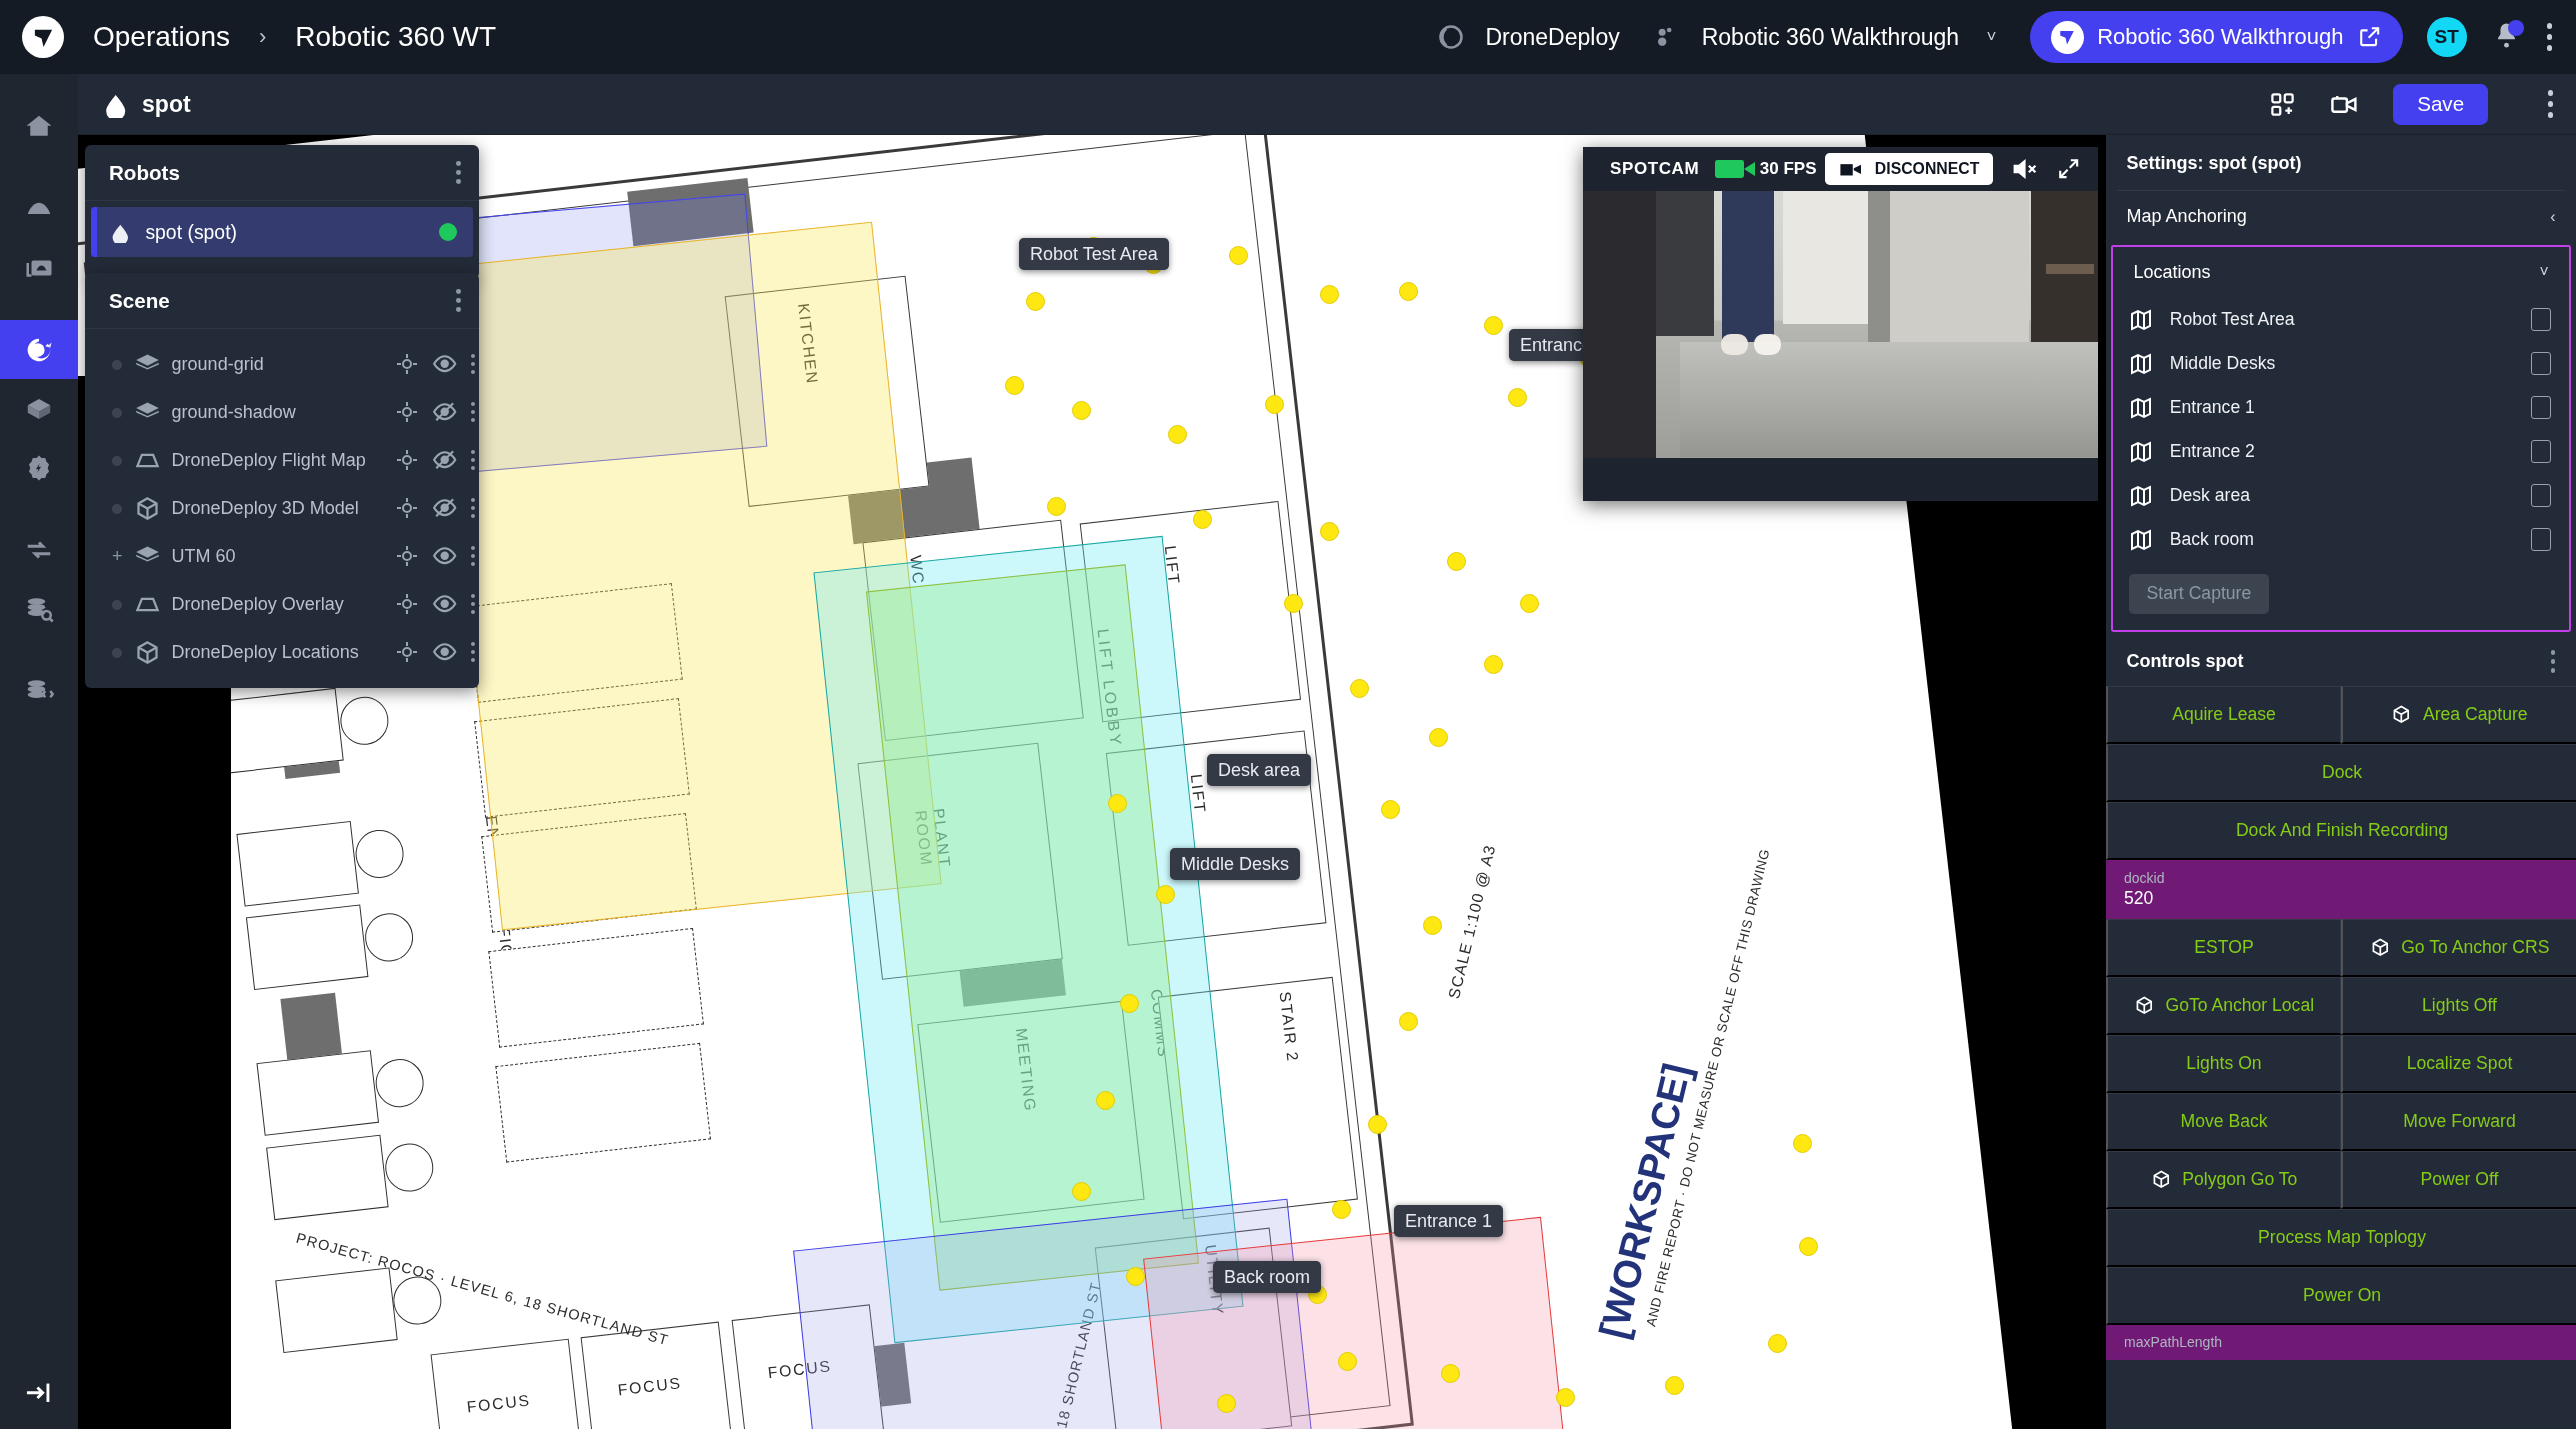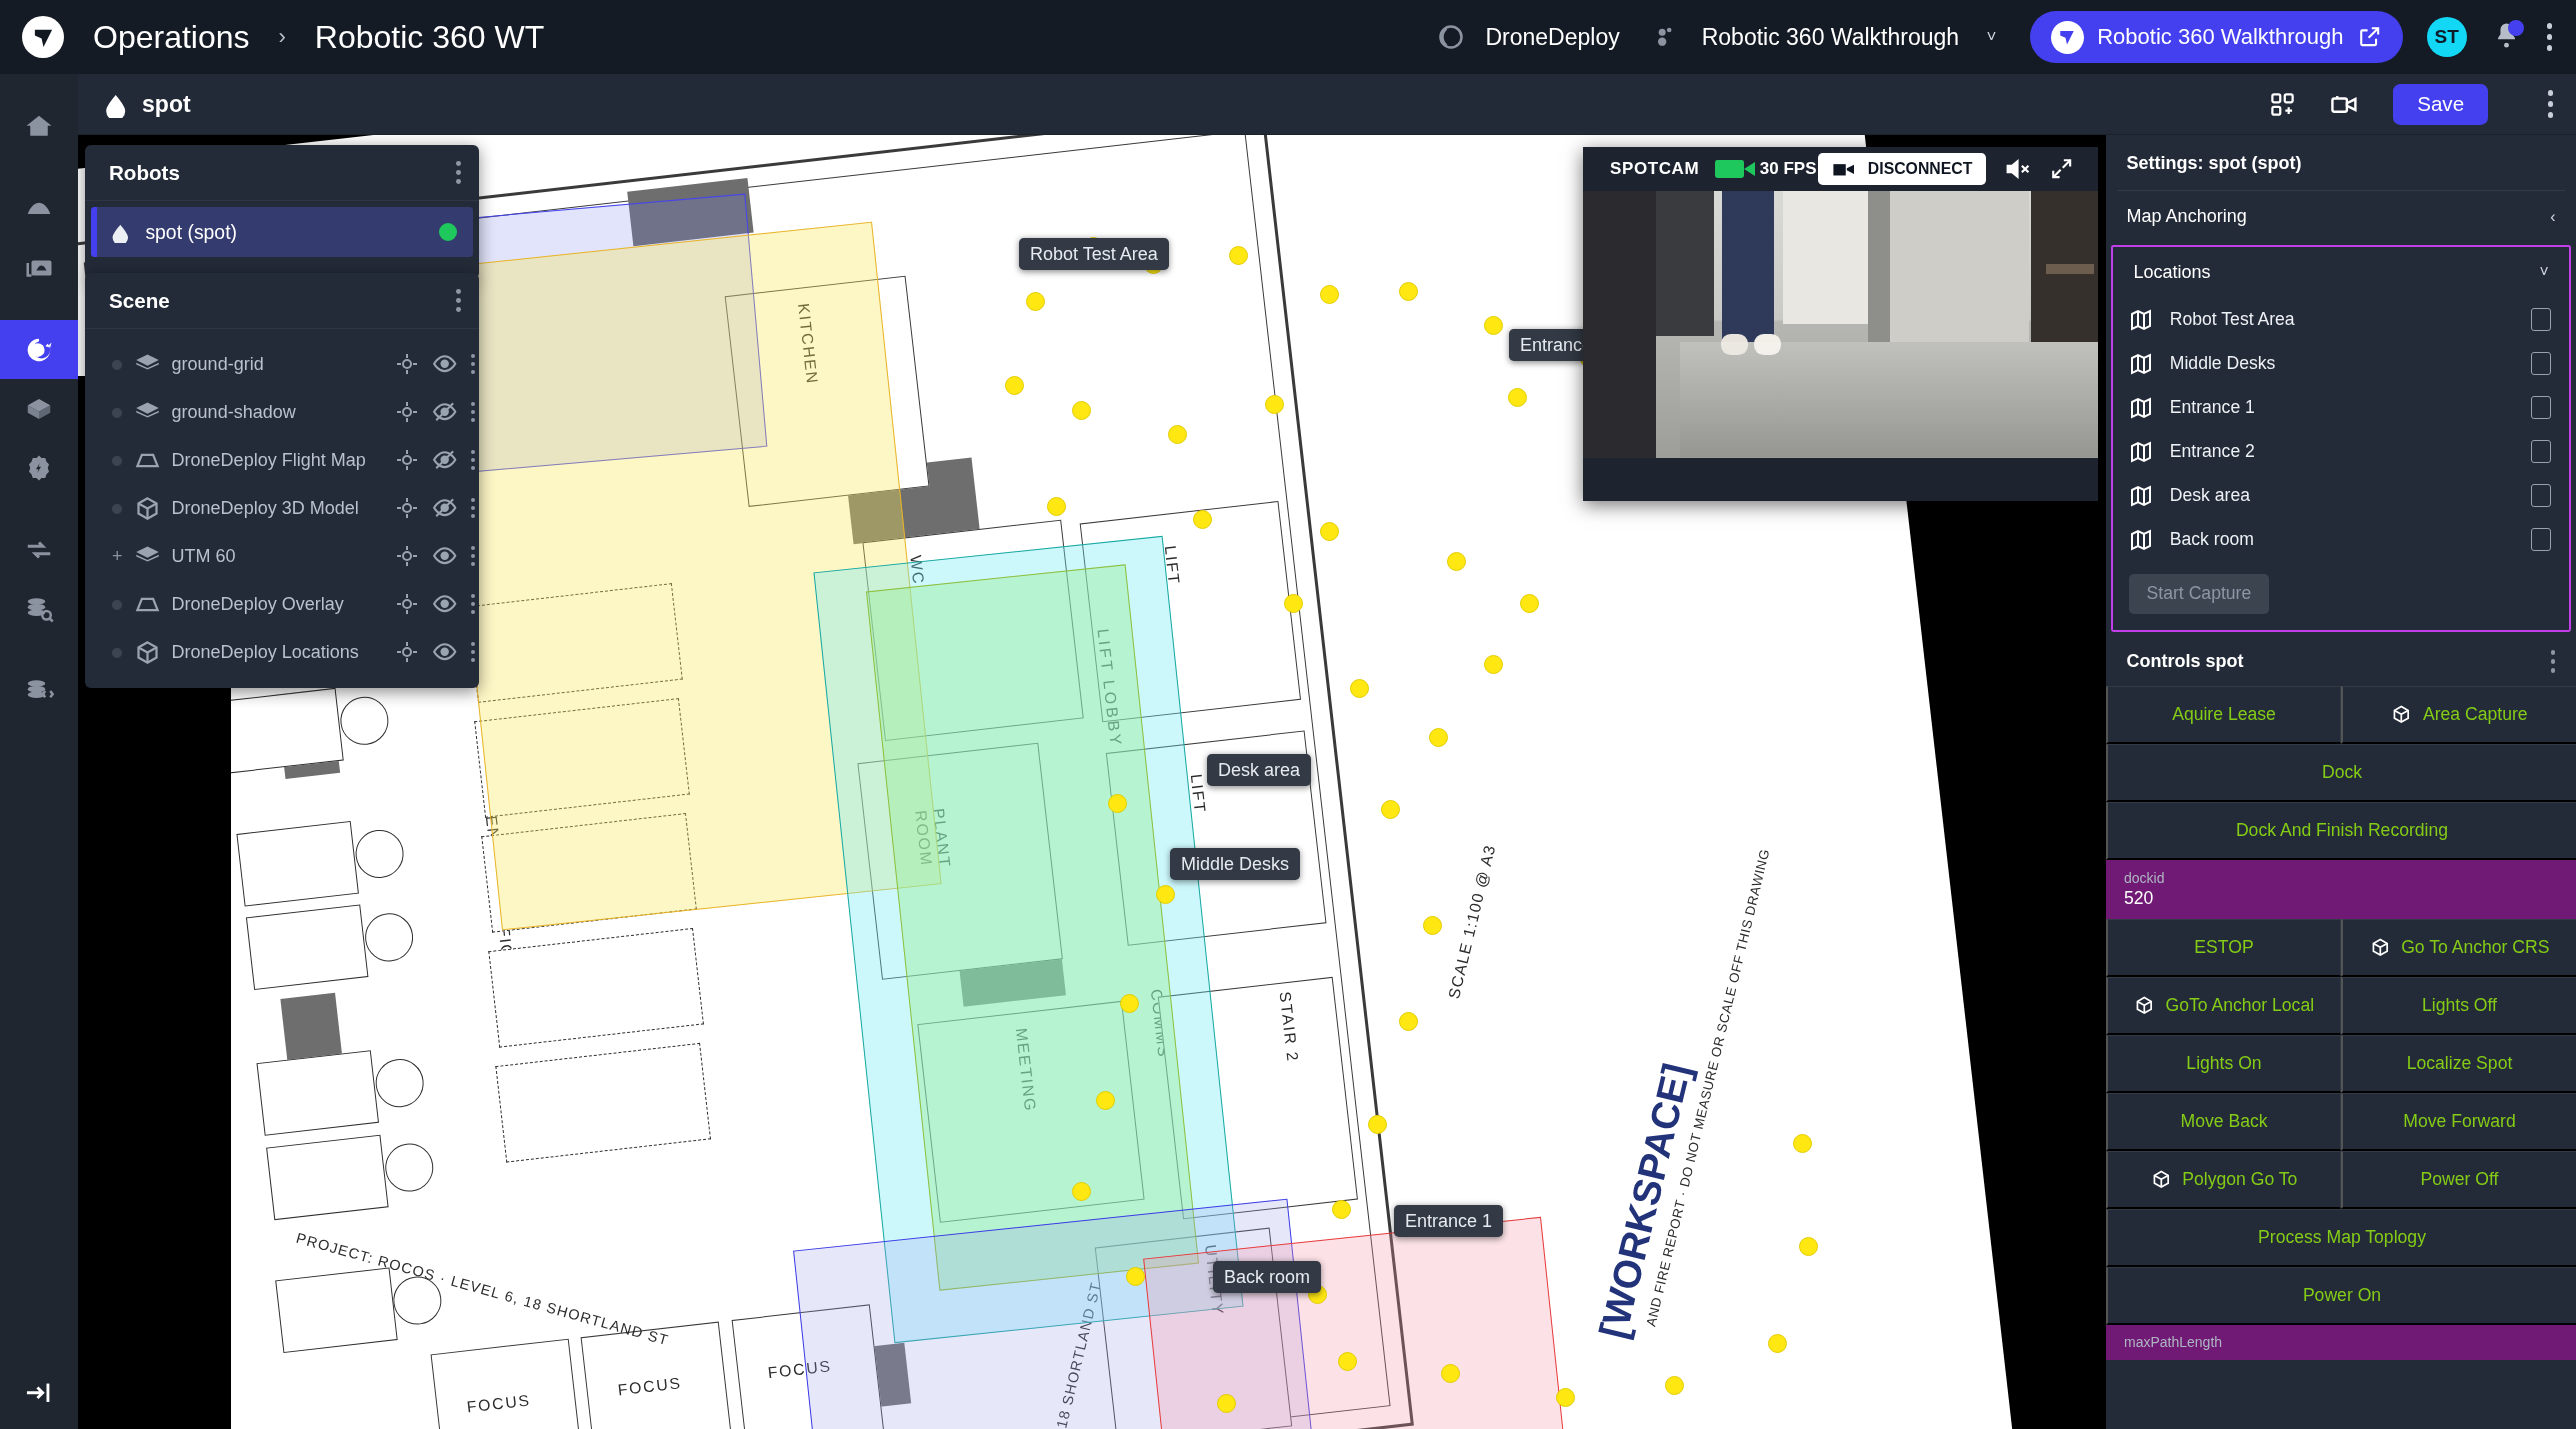--- a/index.html
+++ b/index.html
@@ -18,21 +18,21 @@
     background: #151b24; display: flex; align-items: center;
     padding: 0 24px 0 22px; z-index: 60;
   }
   .logo-circle {
     width: 42px; height: 42px; border-radius: 50%;
     background: #fff; display: flex; align-items: center; justify-content: center;
     flex: 0 0 auto;
   }
   .logo-circle svg { width: 23px; height: 23px; }
   .crumbs { display: flex; align-items: center; margin-left: 29px; }
-  .crumb { font-size: 32px; color: #ffffff; font-weight: 400; }
+  .crumb { font-size: 28px; color: #ffffff; font-weight: 400; }
   .crumb-sep { font-size: 22px; color: #b9c0cc; margin: 0 29px; }
   .topbar-spacer { flex: 1 1 auto; }
   .tb-item { display: flex; align-items: center; gap: 20px; margin-left: 34px; }
   .tb-item .label { font-size: 23px; color: #fff; }
   .dd-icon { width: 28px; height: 28px; }
   .chev-sm { color:#cdd3dd; font-size: 17px; margin-left: 7.3px; }
   .pill-btn {
     display: flex; align-items: center; gap: 13.3px;
     background: #4540ef; border-radius: 36px;
     padding: 9.7px 20.6px; margin-left: 34px; cursor: pointer;
@@ -159,21 +159,21 @@
   .scene-row .acts { margin-left: auto; display: flex; align-items: center; gap: 13.3px; }
   .scene-row .acts .kebab { display:flex; flex-direction:column; gap:3.6px; }
   .scene-row .acts .kebab i { width: 4.2px; height: 4.2px; border-radius: 50%; background:#8e97a6; display:block;}
 
   
   .video {
     position: absolute; left: 1583px; top: 147px; width: 515px; height: 354px;
     background: #1d2430; box-shadow: 0 3.6px 18px rgba(0,0,0,.55); z-index: 45;
     overflow: hidden;
   }
-  .video-hd { display: flex; align-items: center; height: 44px; padding: 0 24px 0 27px; background: #1d2430; }
+  .video-hd { display: flex; align-items: center; height: 44px; padding: 0 17px 0 27px; background: #1d2430; }
   .video-hd .vlabel { font-size: 17px; font-weight: 700; letter-spacing: 0.6px; color: #fff; }
   .cam-green { width: 29px; height: 18px; background: #1fc85c; border-radius: 2.4px; position: relative; margin: 0 15.8px; }
   .cam-green:after { content:""; position:absolute; right:-11px; top:1.8px; border-top: 7.3px solid transparent;
     border-bottom: 7.3px solid transparent; border-right: 11px solid #1fc85c; }
   .video-hd .fps { font-size: 17px; font-weight: 700; color: #fff; }
   .disconnect {
     margin-left: auto; display: flex; align-items: center; gap: 11px;
     background: #fff; color: #0f1621; border-radius: 4.8px; padding: 5.5px 13.3px;
     font-size: 15.8px; font-weight: 700; cursor: pointer;
   }

